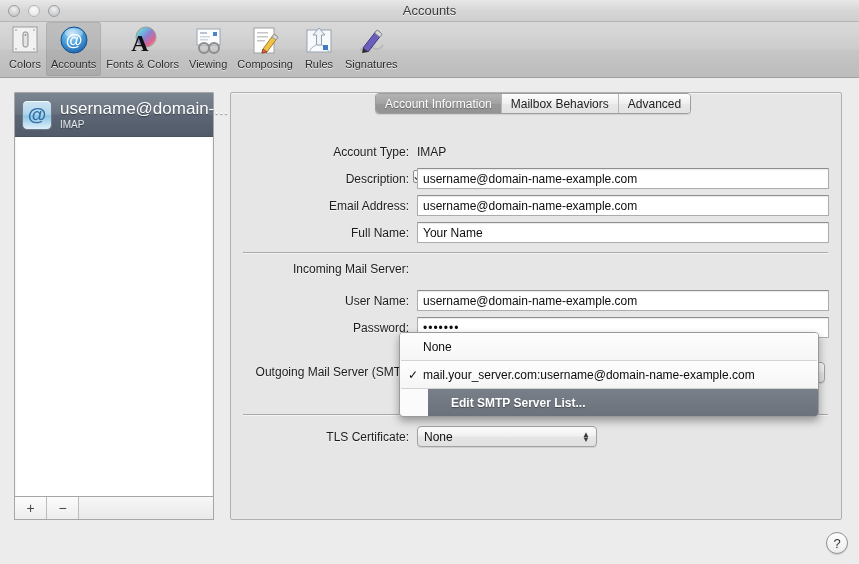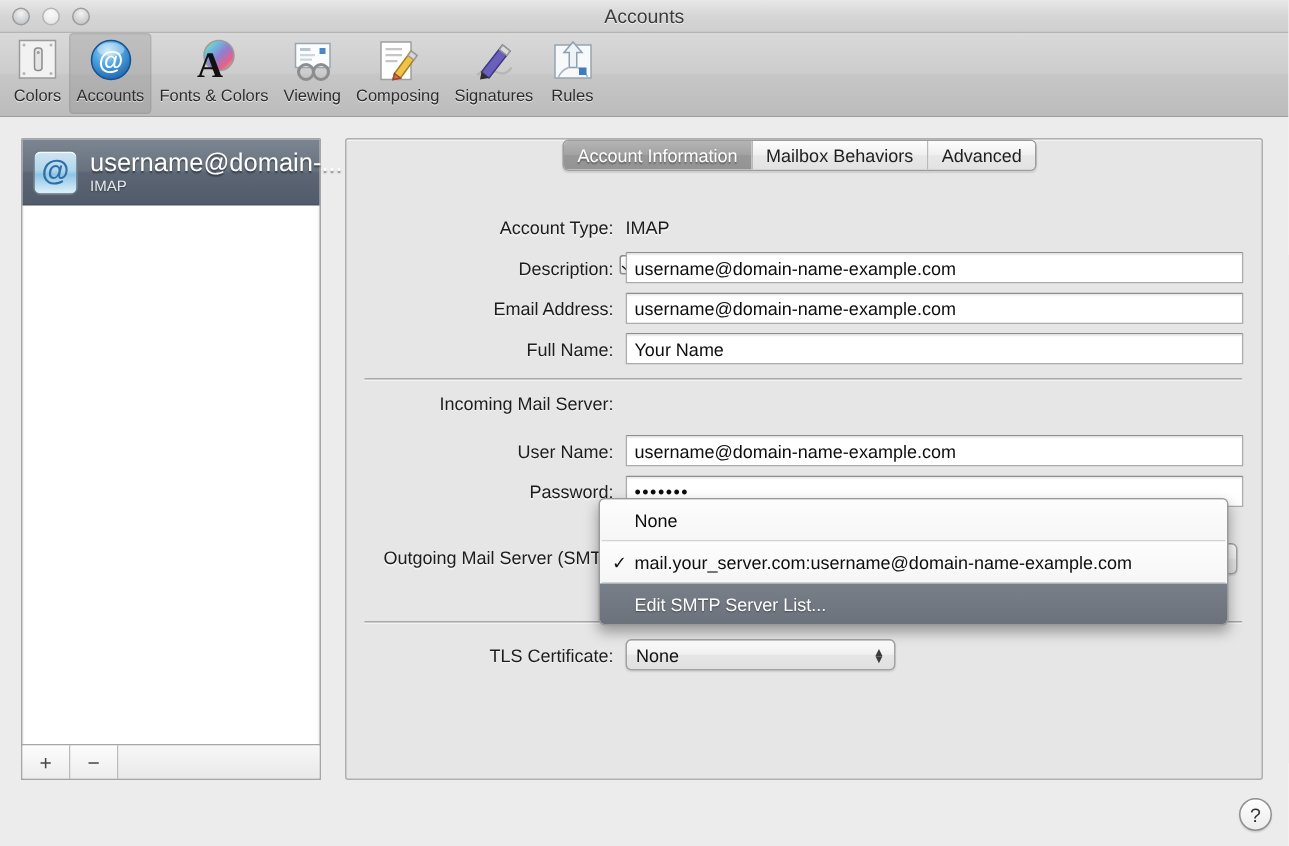--- a/index.html
+++ b/index.html
@@ -240,22 +240,23 @@
     height: 27px;
     display: flex; align-items: center;
     font-size: 12px; color: #0d0d0d;
     padding-left: 8px;
     background: linear-gradient(to bottom, #fdfdfd 0%, #f6f6f6 100%);
   }
   .mi .check { width: 15px; font-size: 12px; color: #111; flex: 0 0 auto; }
   .mi.highlighted {
     background: linear-gradient(to bottom, #787f88 0%, #6b727b 100%);
     color: #ffffff;
-    font-weight: normal;
+    font-weight: bold;
     text-shadow: 0 1px 1px rgba(0,0,0,0.4);
+    margin-left: 28px;
   }
   .mi-sep { height: 1px; background: #d2d2d2; margin: 0 1px; }
 
   
   #help-btn {
     position: absolute; left: 826px; top: 532px;
     width: 22px; height: 22px; border-radius: 50%;
     border: 1px solid #8f8f8f;
     background: linear-gradient(to bottom, #fdfdfd 0%, #ededed 100%);
     display: flex; align-items: center; justify-content: center;
@@ -357,39 +358,39 @@
           <path d="M25 9 L29 12 L27 15 L23 12 Z" fill="#d8d8d8" stroke="#9b9b9b"></path>
           <path d="M13 28 L14 24 L18 27 Z" fill="#e06a4a" stroke="#9c4530"></path>
         </svg>
       </div>
       <div class="tb-label">Composing</div>
     </div>
 
     <div class="tb-item">
       <div class="tb-icon">
         <svg width="32" height="32" viewBox="0 0 32 32">
+          <rect x="4" y="5" width="24" height="22" fill="#f7f9fb" stroke="#97a4b0"></rect>
+          <path d="M16 3 L22 10 L18.5 10 L18.5 20 L13.5 20 L13.5 10 L10 10 Z" fill="#eef3f8" stroke="#8ea0b2"></path>
+          <path d="M13 20 q-5 2 -7 7 M19 20 q5 2 7 7" fill="none" stroke="#a6b4c1"></path>
+          <rect x="20" y="20" width="5" height="5" fill="#3f7bc0"></rect>
+        </svg>
+      </div>
+      <div class="tb-label">Rules</div>
+    </div>
+
+    <div class="tb-item">
+      <div class="tb-icon">
+        <svg width="32" height="32" viewBox="0 0 32 32">
           <path d="M5 25 q7 -5 13 -2 t10 -3" fill="none" stroke="#b7b7b7" stroke-width="1.6"></path>
           <path d="M8 23 L22 5 L27 9 L13 27 Z" fill="#6a5fbc" stroke="#403a7a"></path>
           <path d="M22 5 L27 9 L25 12 L20 8 Z" fill="#dcdcdc" stroke="#9a9a9a"></path>
           <path d="M8 23 L13 27 L7 28 Z" fill="#2c2c2c"></path>
         </svg>
       </div>
       <div class="tb-label">Signatures</div>
-    </div>
-
-    <div class="tb-item">
-      <div class="tb-icon">
-        <svg width="32" height="32" viewBox="0 0 32 32">
-          <rect x="4" y="5" width="24" height="22" fill="#f7f9fb" stroke="#97a4b0"></rect>
-          <path d="M16 3 L22 10 L18.5 10 L18.5 20 L13.5 20 L13.5 10 L10 10 Z" fill="#eef3f8" stroke="#8ea0b2"></path>
-          <path d="M13 20 q-5 2 -7 7 M19 20 q5 2 7 7" fill="none" stroke="#a6b4c1"></path>
-          <rect x="20" y="20" width="5" height="5" fill="#3f7bc0"></rect>
-        </svg>
-      </div>
-      <div class="tb-label">Rules</div>
     </div>
   </div>
 
   <div id="sidebar">
     <div id="account-row">
       <div id="account-icon">@</div>
       <div id="account-text">
         <div id="account-name">username@domain-...</div>
         <div id="account-proto">IMAP</div>
       </div>

